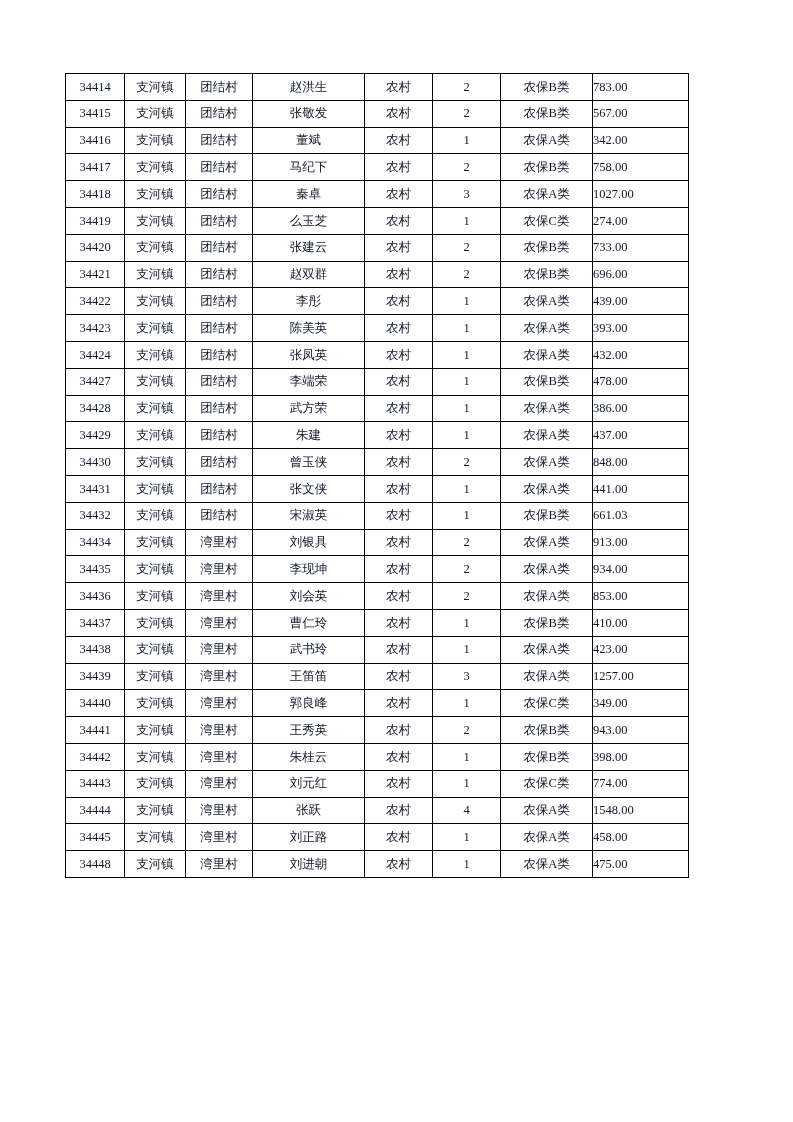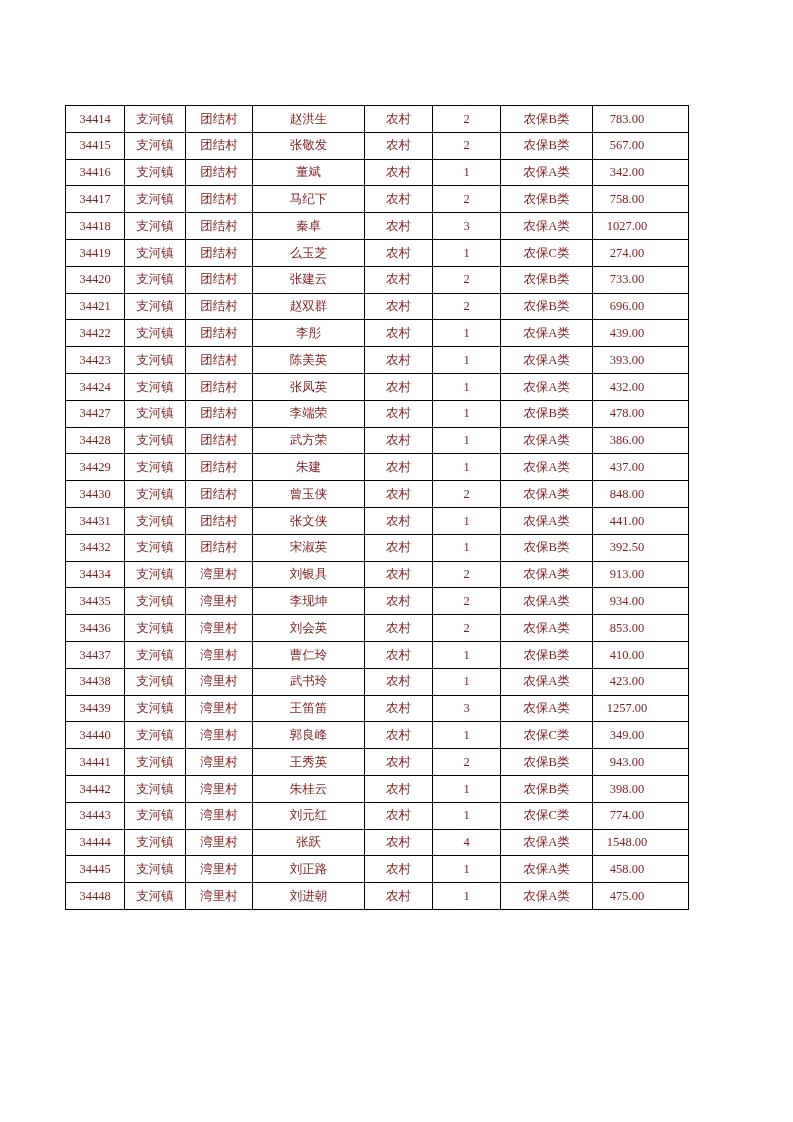--- a/index.html
+++ b/index.html
@@ -6,23 +6,22 @@
     margin: 0;
     padding: 0;
     background: #ffffff;
   }
   .page {
     position: relative;
     width: 793px;
     height: 878px;
     background: #ffffff;
     font-family: "Liberation Serif", "DejaVu Serif", serif;
-    color: #7f1d1d;
+    color: #0f172a;
     overflow: hidden;
-    margin-top: 32px;
   }
   table.records {
     position: absolute;
     left: 65px;
     top: 73px;
     border-collapse: collapse;
     table-layout: fixed;
     width: 623px;
   }
   table.records td {
@@ -38,21 +37,21 @@
   }
   table.records col.c-serial    { width: 59px; }
   table.records col.c-town      { width: 61px; }
   table.records col.c-village   { width: 67px; }
   table.records col.c-name      { width: 112px; }
   table.records col.c-category  { width: 68px; }
   table.records col.c-count     { width: 68px; }
   table.records col.c-insurance { width: 92px; }
   table.records col.c-amount    { width: 96px; }
   table.records td.amount {
-    text-align: center;
+    text-align: left;
     padding-right: 27px;
   }
 </style>
 </head>
 <body>
 
 <div class="page">
   <table class="records">
     <colgroup>
       <col class="c-serial">
@@ -226,21 +225,21 @@
           <td class="amount">441.00</td>
         </tr>
         <tr>
           <td>34432</td>
           <td>支河镇</td>
           <td>团结村</td>
           <td>宋淑英</td>
           <td>农村</td>
           <td>1</td>
           <td>农保B类</td>
-          <td class="amount">392.50</td>
+          <td class="amount">661.03</td>
         </tr>
         <tr>
           <td>34434</td>
           <td>支河镇</td>
           <td>湾里村</td>
           <td>刘银具</td>
           <td>农村</td>
           <td>2</td>
           <td>农保A类</td>
           <td class="amount">913.00</td>

